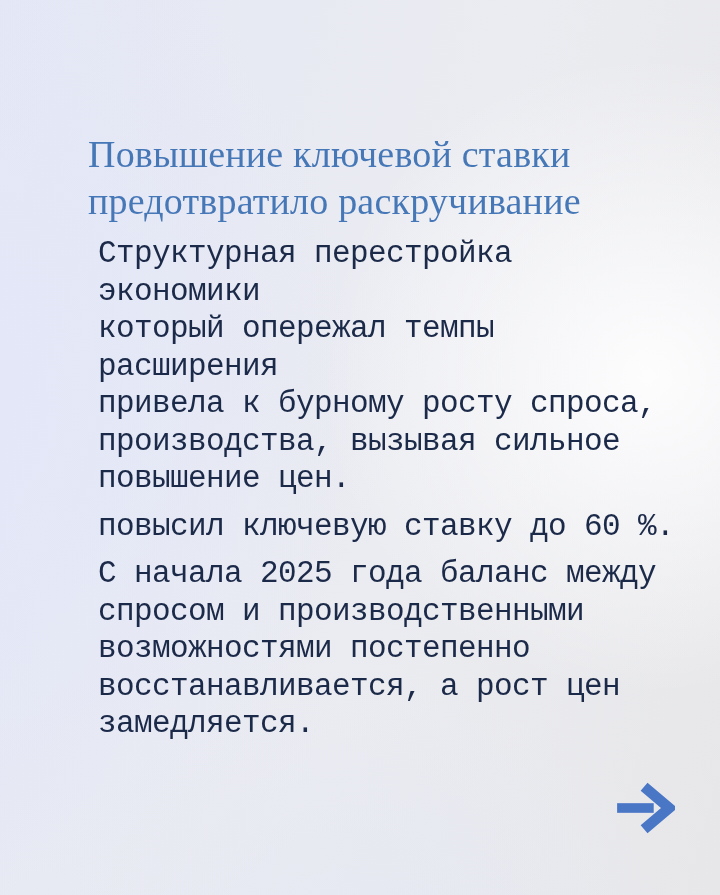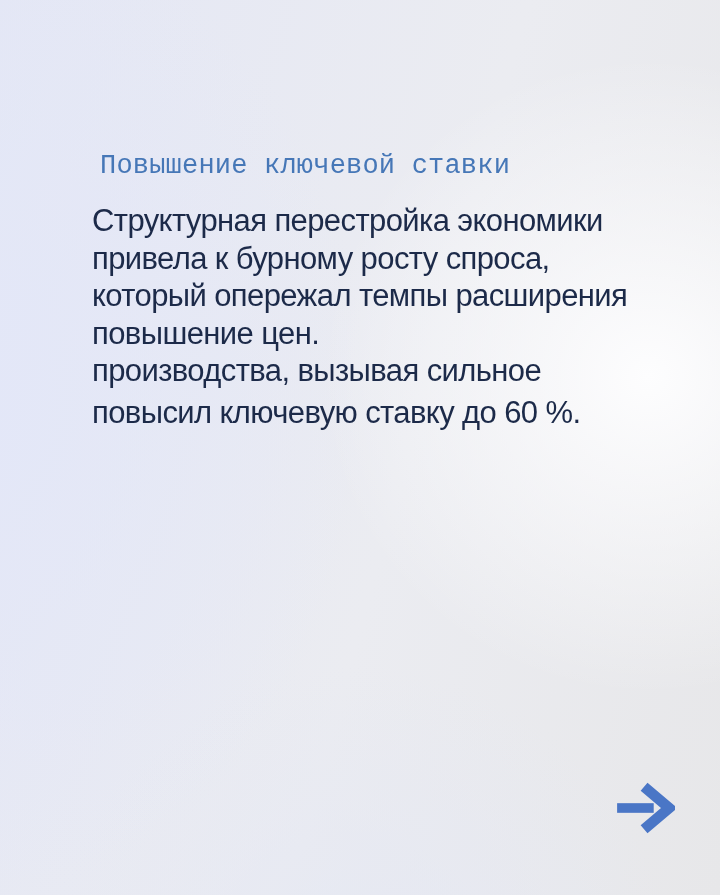--- a/index.html
+++ b/index.html
@@ -19,35 +19,36 @@
     box-sizing: border-box;
     padding: 131px 30px 0 88px;
     background-color: #e9eaee;
     background-image:
       radial-gradient(70% 55% at 90% 42%, #fdfdfe 0%, rgba(253,253,254,0) 65%),
       radial-gradient(80% 80% at -5% 45%, #e3e7f8 0%, rgba(227,231,248,0) 70%),
       radial-gradient(60% 50% at 50% 112%, #e5e8f3 0%, rgba(229,232,243,0) 75%),
       linear-gradient(105deg, #e4e7f5 0%, #ebecf1 55%, #e7e7e9 100%);
   }
   .title {
-    margin: 12px;
-    font-family: Liberation Mono, monospace;
+    margin: 0;
+    font-family: Liberation Serif, serif;
     font-weight: 400;
-    font-size: 27px;
+    font-size: 38px;
     line-height: 47px;
     color: #4677b7;
     letter-spacing: 0.2px;
   }
   .title .line { display: block; }
   .body-text p {
-    margin: 4px;
+    margin: 10px;
     font-size: 31px;
     line-height: 37.5px;
     letter-spacing: -0.6px;
     color: #1c2a49;
+    font-family: Liberation Mono, monospace;
   }
   .body-text p .line { display: block; }
   .para-1 { margin-top: 13px; }
   .para-2 { margin-top: 15px; }
   .para-3 { margin-top: 20px; }
   .next-arrow {
     position: absolute;
     right: 45px;
     bottom: 61px;
     width: 58px;
@@ -60,32 +61,40 @@
     height: 52px;
   }
 </style>
 </head>
 <body>
 
 <div class="card">
 
   <h1 class="title">
     <span class="line">Повышение ключевой ставки</span>
+    <span class="line">предотвратило раскручивание</span>
   </h1>
 
   <div class="body-text">
     <p class="para-1">
       <span class="line">Структурная перестройка экономики</span>
+      <span class="line">который опережал темпы расширения</span>
       <span class="line">привела к бурному росту спроса,</span>
-      <span class="line">который опережал темпы расширения</span>
+      <span class="line">производства, вызывая сильное</span>
       <span class="line">повышение цен.</span>
-      <span class="line">производства, вызывая сильное</span>
     </p>
     <p class="para-2">
       <span class="line">повысил ключевую ставку до 60 %.</span>
+    </p>
+    <p class="para-3">
+      <span class="line">С начала 2025 года баланс между</span>
+      <span class="line">спросом и производственными</span>
+      <span class="line">возможностями постепенно</span>
+      <span class="line">восстанавливается, а рост цен</span>
+      <span class="line">замедляется.</span>
     </p>
   </div>
 
   <div class="next-arrow">
     <svg viewBox="0 0 60 54" aria-hidden="true">
       <rect x="0" y="22" width="38" height="10" fill="#4a76c6"></rect>
       <path d="M28 5 L54 27 L28 49" fill="none" stroke-width="11" stroke="#4a76c6"></path>
     </svg>
   </div>
 

